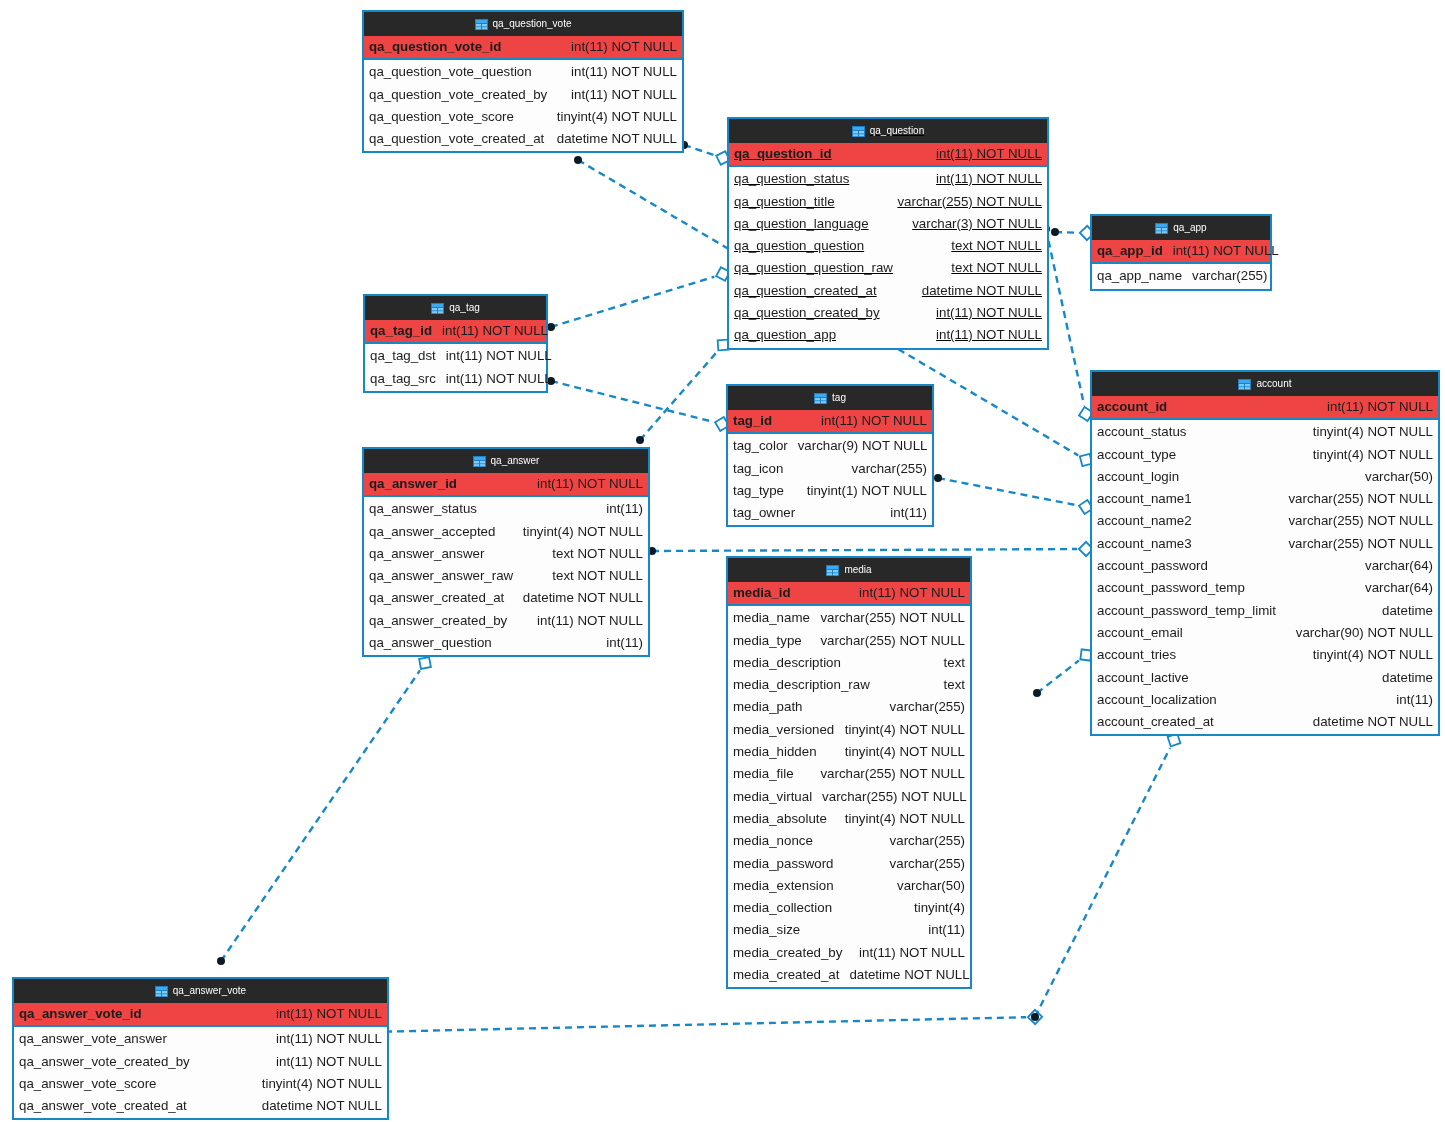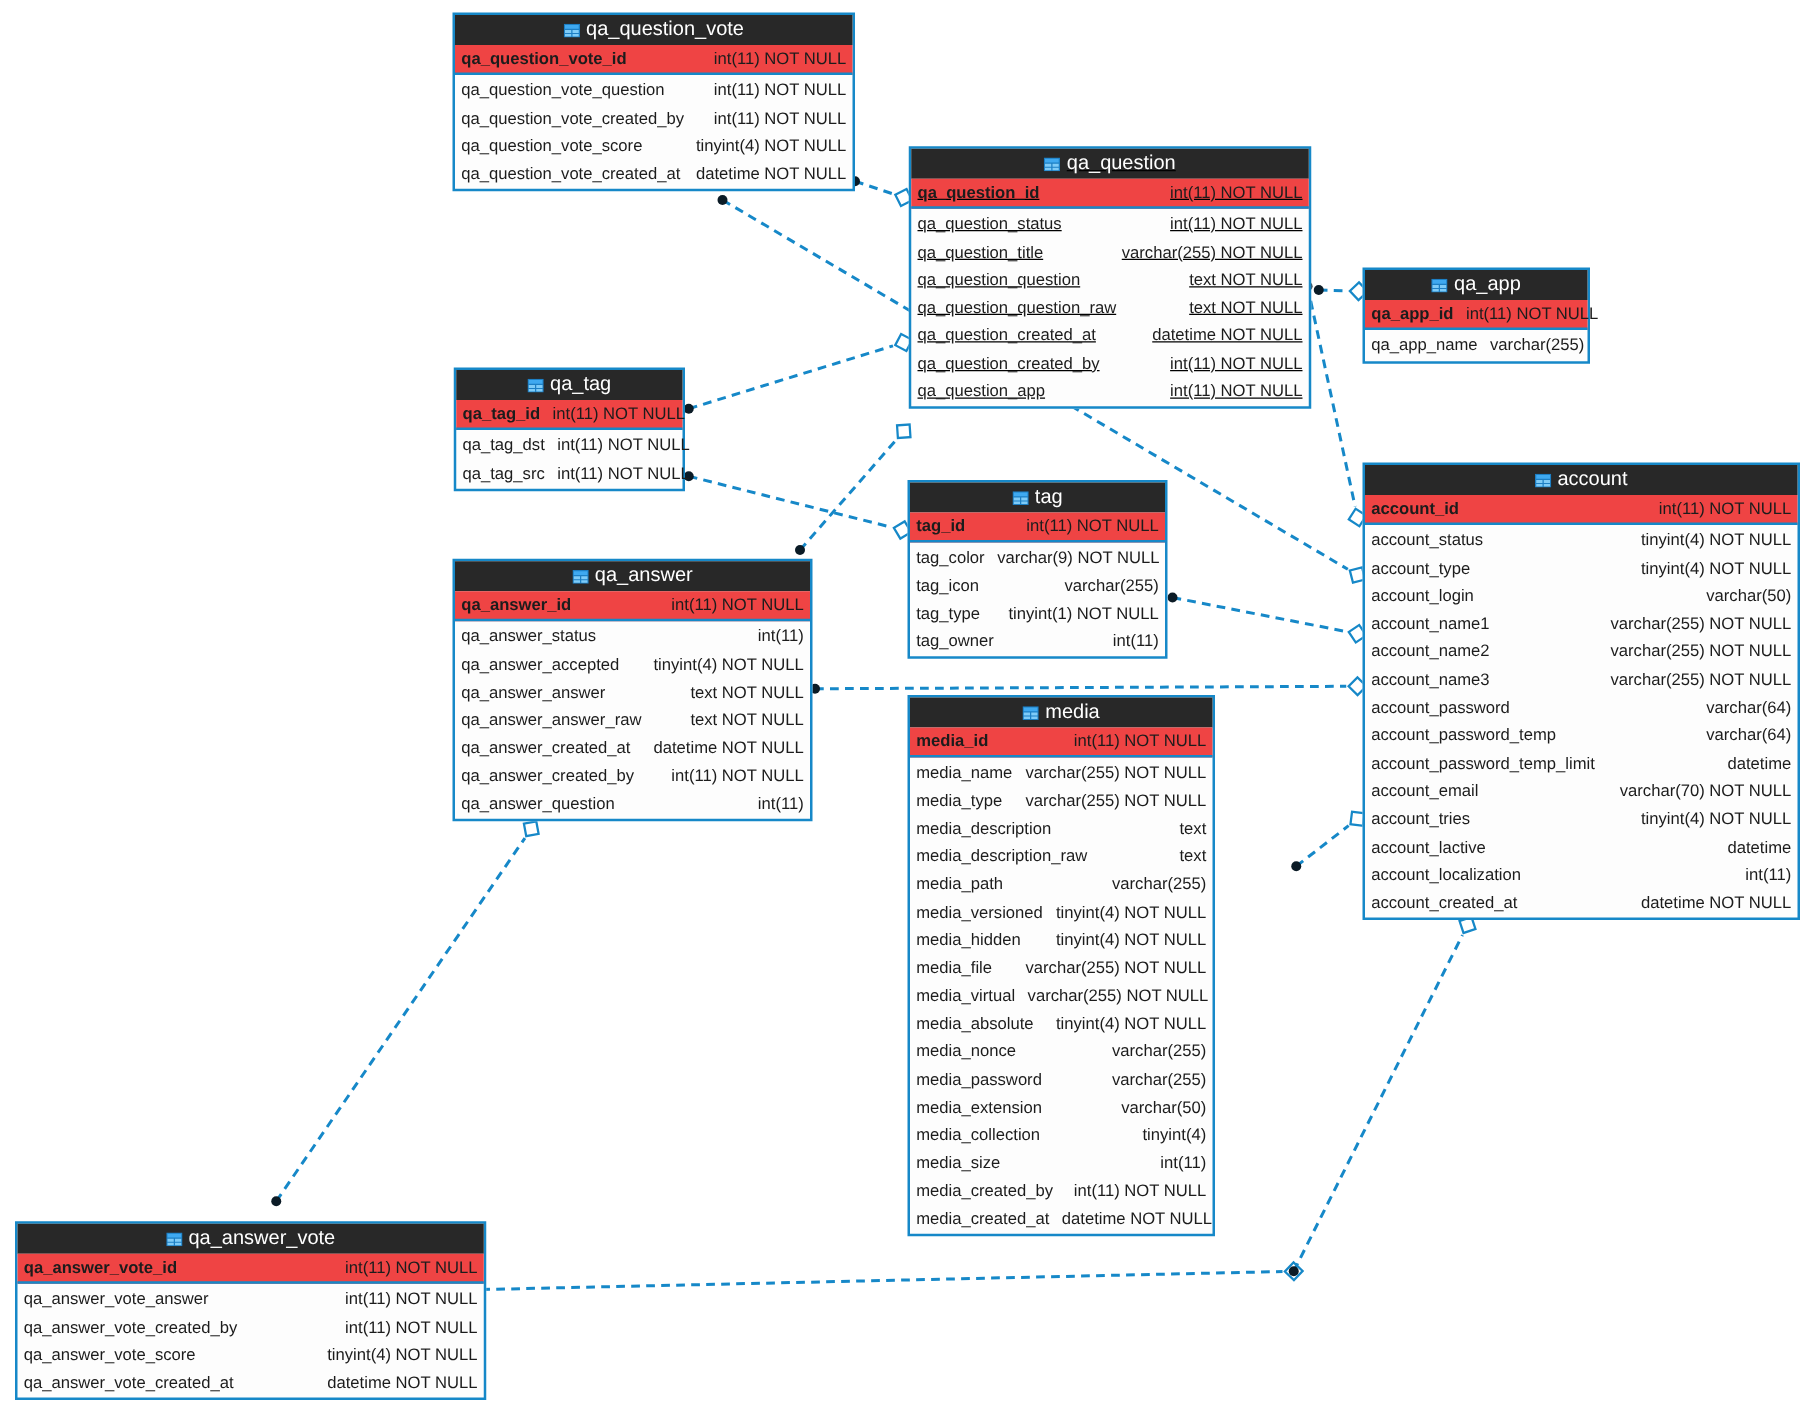--- a/index.html
+++ b/index.html
@@ -24,21 +24,21 @@
   .entity {
     position: absolute;
     border: 2px solid #1688c8;
     background: #fdfdfd;
     z-index: 5;
   }
   .entity-header {
     background: #282828;
     color: #ffffff;
     text-align: center;
-    font-size: 16px;
+    font-size: 10px;
     line-height: 22px;
     height: 24px;
     white-space: nowrap;
     display: flex;
     align-items: center;
     justify-content: center;
     gap: 5px;
   }
   .tbl-icon {
     display: inline-block;
@@ -201,20 +201,24 @@
         <div class="cols-section">
           <div class="row">
             <span class="col-name">qa_question_status</span>
             <span class="col-type">int(11) NOT NULL</span>
           </div>
           <div class="row">
             <span class="col-name">qa_question_title</span>
             <span class="col-type">varchar(255) NOT NULL</span>
           </div>
           <div class="row">
+            <span class="col-name">qa_question_language</span>
+            <span class="col-type">varchar(3) NOT NULL</span>
+          </div>
+          <div class="row">
             <span class="col-name">qa_question_question</span>
             <span class="col-type">text NOT NULL</span>
           </div>
           <div class="row">
             <span class="col-name">qa_question_question_raw</span>
             <span class="col-type">text NOT NULL</span>
           </div>
           <div class="row">
             <span class="col-name">qa_question_created_at</span>
             <span class="col-type">datetime NOT NULL</span>
@@ -339,21 +343,21 @@
           <div class="row">
             <span class="col-name">account_password_temp</span>
             <span class="col-type">varchar(64)</span>
           </div>
           <div class="row">
             <span class="col-name">account_password_temp_limit</span>
             <span class="col-type">datetime</span>
           </div>
           <div class="row">
             <span class="col-name">account_email</span>
-            <span class="col-type">varchar(70) NOT NULL</span>
+            <span class="col-type">varchar(90) NOT NULL</span>
           </div>
           <div class="row">
             <span class="col-name">account_tries</span>
             <span class="col-type">tinyint(4) NOT NULL</span>
           </div>
           <div class="row">
             <span class="col-name">account_lactive</span>
             <span class="col-type">datetime</span>
           </div>
           <div class="row">

